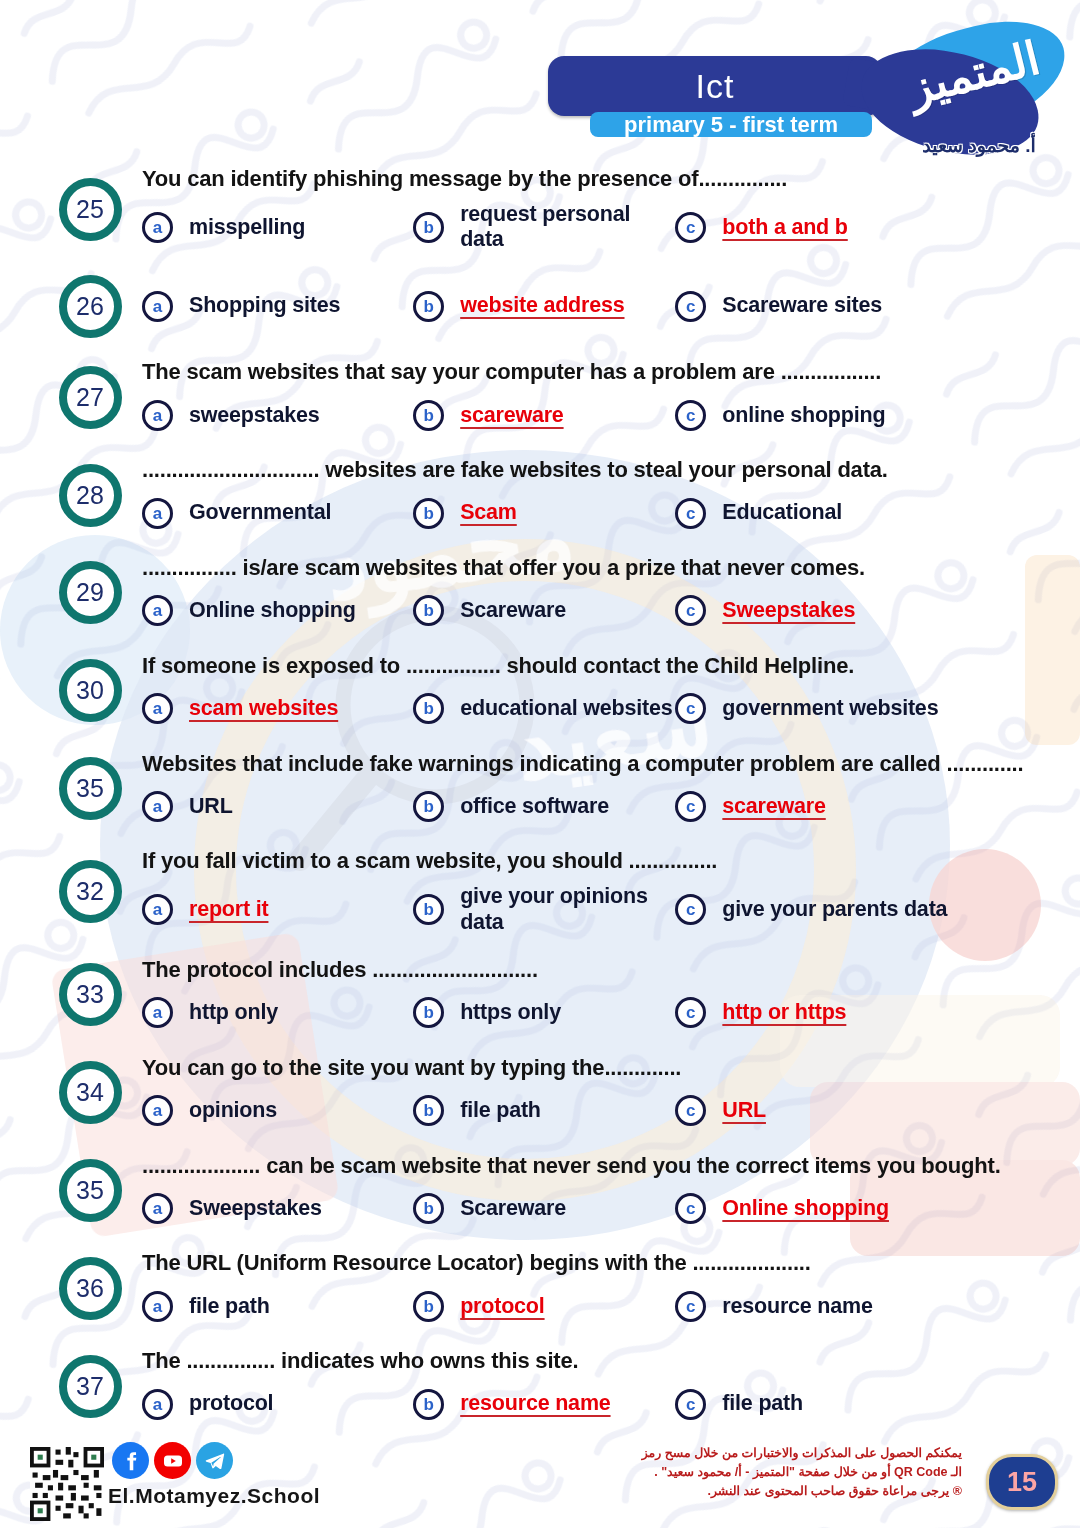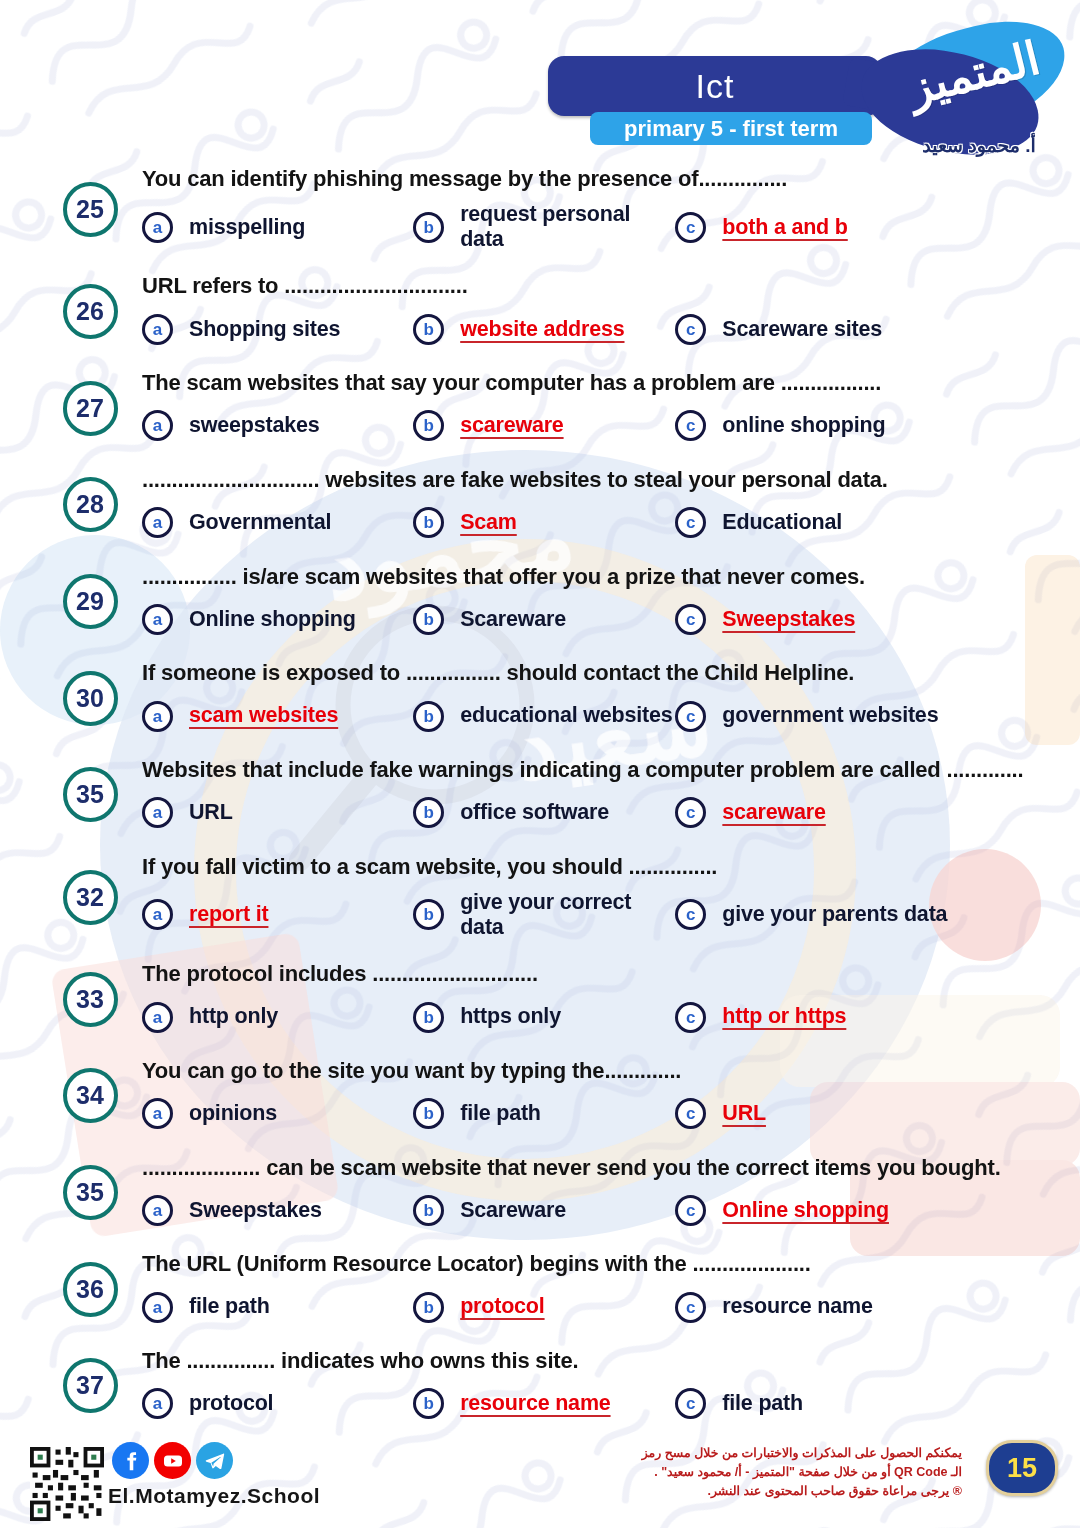--- a/index.html
+++ b/index.html
@@ -13,21 +13,21 @@
   
   .header{position:absolute;top:0;left:0;width:100%;height:168px;}
   .title-box{
     position:absolute;left:548px;top:56px;width:334px;height:60px;
     background:#2c3a96;border-radius:16px;
     display:flex;align-items:center;justify-content:center;
     color:#fff;font-size:34px;font-weight:normal;letter-spacing:1px;
     box-shadow:0 2px 3px rgba(0,0,0,.25);
   }
   .subtitle-box{
-    position:absolute;left:590px;top:112px;width:282px;height:33px;
+    position:absolute;left:590px;top:112px;width:282px;height:25px;
     background:#2ea3e8;border-radius:8px;
     display:flex;align-items:center;justify-content:center;
     color:#fff;font-size:22px;font-weight:bold;
   }
   .logo{position:absolute;right:0;top:10px;width:220px;height:160px;}
   .logo .blob-light{
     position:absolute;left:18px;top:18px;width:190px;height:100px;
     background:#2ea3e8;border-radius:55% 45% 60% 40%;transform:rotate(-14deg);
   }
   .logo .blob-dark{
@@ -52,23 +52,23 @@
   .qlist{
     position:absolute;left:38px;top:166px;width:1008px;height:1258px;
     display:flex;flex-direction:column;justify-content:space-between;
   }
   .question{display:flex;flex-direction:row;align-items:center;}
   .q-num{
     flex:0 0 104px;display:flex;justify-content:center;
   }
   .q-num-circle{
     width:47px;height:47px;border-radius:50%;
-    border:4px solid #0f766e;background:#fff;
+    border:8px solid #0f766e;background:#fff;
     display:flex;align-items:center;justify-content:center;
-    color:#1d2d6b;font-size:25px;font-weight:bold;
+    color:#1d2d6b;font-size:25px;font-weight:normal;
   }
   .q-body{flex:1;min-width:0;}
   .q-text{
     color:#131313;font-size:22px;font-weight:bold;letter-spacing:-0.2px;
     line-height:1.22;margin-bottom:9px;
   }
   .q-options{
     display:grid;grid-template-columns:30% 29% 1fr;align-items:center;
   }
   .opt{display:flex;align-items:center;gap:16px;min-height:40px;}
@@ -99,24 +99,24 @@
   .handle{
     position:absolute;left:108px;top:54px;color:#161616;
     font-size:21px;font-weight:bold;letter-spacing:.5px;
   }
   .ar-note{
     position:absolute;right:118px;top:14px;width:350px;direction:rtl;
     text-align:right;color:#b91c1c;font-size:12.5px;font-weight:bold;
     line-height:1.5;
   }
   .page-badge{
-    position:absolute;right:22px;top:10px;width:66px;height:50px;
+    position:absolute;right:22px;top:24px;width:66px;height:50px;
     background:#1e3e91;border:3px solid #e3cf9a;border-radius:26px;
     display:flex;align-items:center;justify-content:center;
-    color:#fde047;font-size:27px;font-weight:bold;
+    color:#fca5a5;font-size:27px;font-weight:bold;
     box-shadow:0 1px 3px rgba(0,0,0,.3);
   }
 </style>
 </head>
 <body>
 
 <div class="page">
 
   <svg class="wm-svg" width="1080" height="1528">
     <defs>
@@ -194,21 +194,20 @@
           </div>
         </div>
       </div>
     </div>
 
     <div class="question">
       <div class="q-num">
         <div class="q-num-circle">26</div>
       </div>
       <div class="q-body">
-        <div class="q-text">URL refers to ...............................</div>
         <div class="q-options">
           <div class="opt">
             <span class="opt-badge">
                 <span class="opt-letter">a</span>
               </span>
             <span class="opt-label">Shopping sites</span>
           </div>
           <div class="opt correct">
             <span class="opt-badge">
                 <span class="opt-letter">b</span>
@@ -380,21 +379,21 @@
           <div class="opt correct">
             <span class="opt-badge">
                 <span class="opt-letter">a</span>
               </span>
             <span class="opt-label">report it</span>
           </div>
           <div class="opt">
             <span class="opt-badge">
                 <span class="opt-letter">b</span>
               </span>
-            <span class="opt-label">give your correct data</span>
+            <span class="opt-label">give your opinions data</span>
           </div>
           <div class="opt">
             <span class="opt-badge">
                 <span class="opt-letter">c</span>
               </span>
             <span class="opt-label">give your parents data</span>
           </div>
         </div>
       </div>
     </div>

